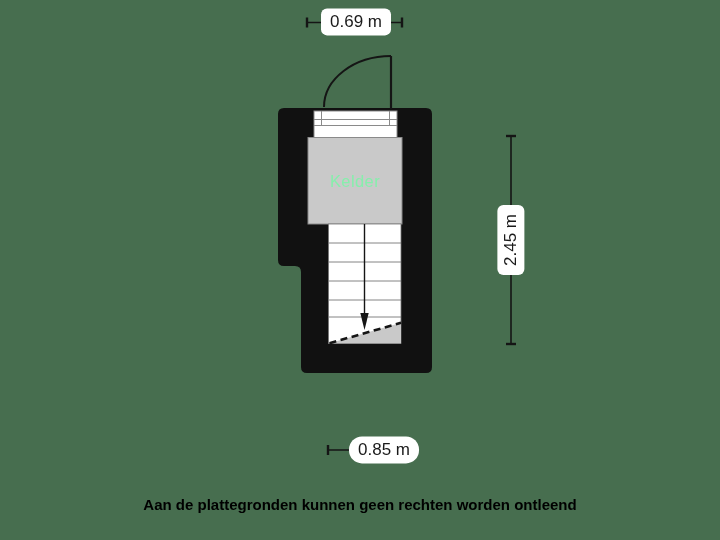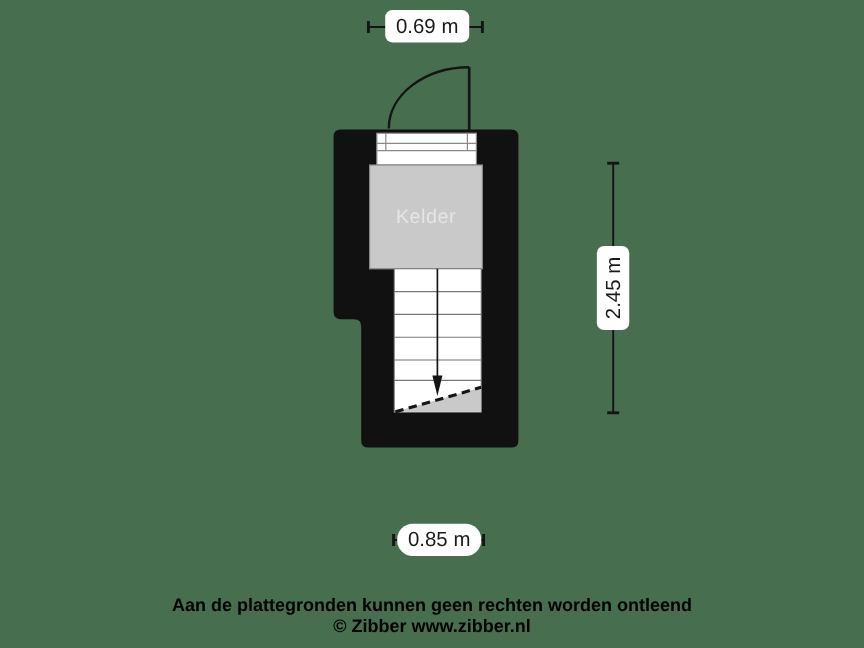--- a/index.html
+++ b/index.html
@@ -27,21 +27,21 @@
     transform:translate(-50%,-50%);
   }
   .dim-label.rot{
     transform:translate(-50%,-50%) rotate(-90deg);
   }
   .room-label{
     position:absolute;
     transform:translate(-50%,-50%);
     font-size:16.5px;
     letter-spacing:0.4px;
-    color:#e5e5e5;
+    color:#86efac;
     white-space:nowrap;
   }
   .footer{
     position:absolute;
     left:0;top:496px;width:720px;
     text-align:center;
     font-size:15px;
     font-weight:700;
     line-height:17.5px;
     color:#000;
@@ -102,20 +102,19 @@
       <line x1="403" y1="445" x2="403" y2="455" stroke-width="2.4"></line>
     </g>
   </svg>
 
   <div class="room-label" style="left:355px;top:181px;">Kelder</div>
 
   <div class="dim-label" style="left:356px;top:22px;">0.69 m</div>
 
   <div class="dim-label rot" style="left:511px;top:240px;">2.45 m</div>
 
-  <div class="dim-label" style="left:366px;top:450px;border-radius:13px;">0.85 m</div>
+  <div class="dim-label" style="left:384px;top:450px;border-radius:13px;">0.85 m</div>
 
   <div class="footer">
     <div>Aan de plattegronden kunnen geen rechten worden ontleend</div>
-    <div>© Zibber www.zibber.nl</div>
   </div>
 
 </div>
 
 </body></html>

